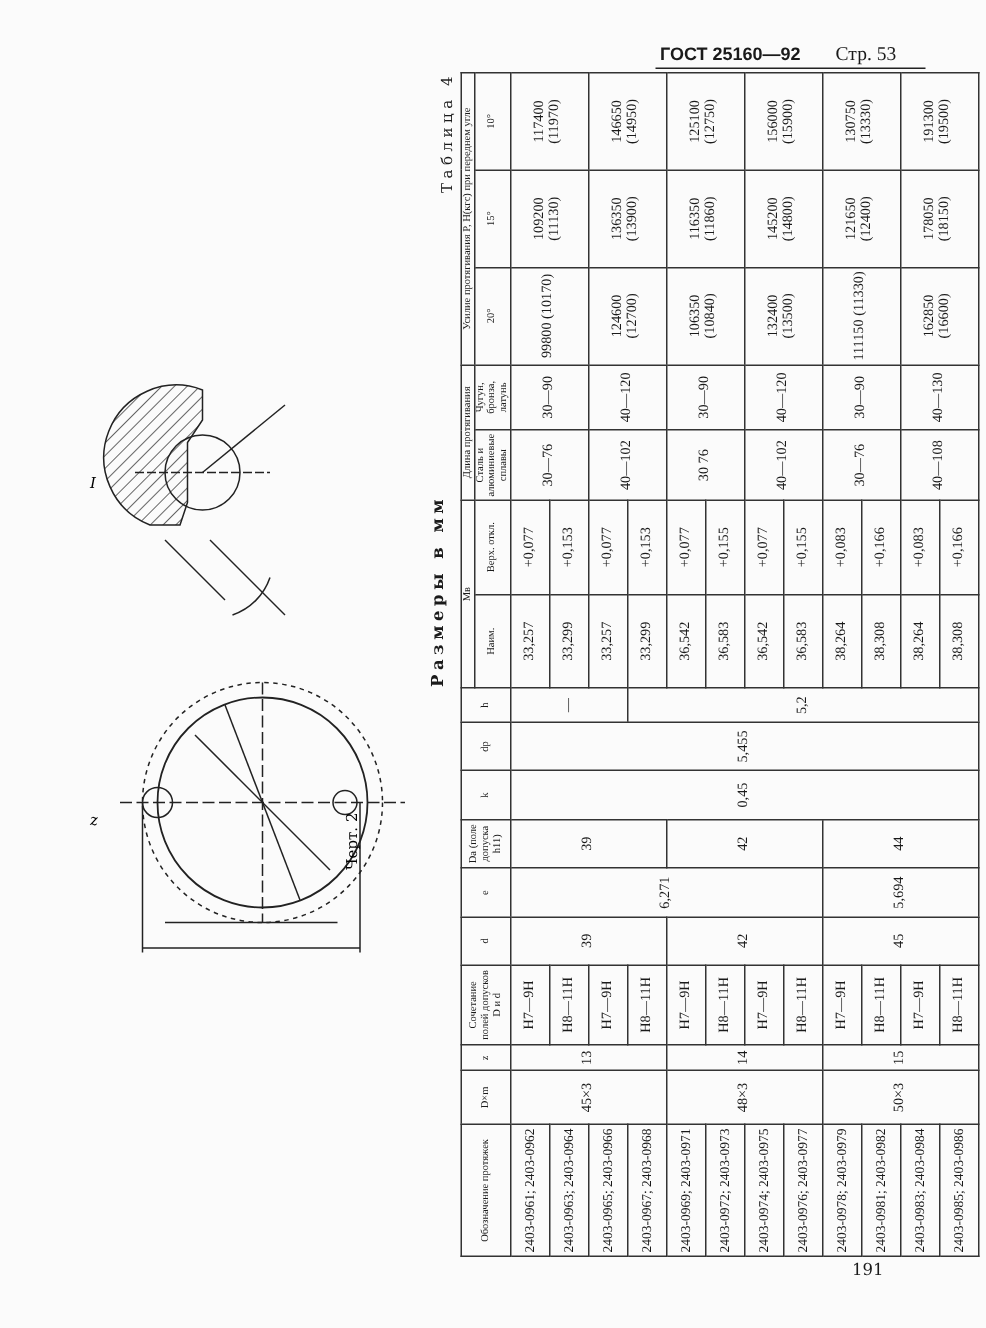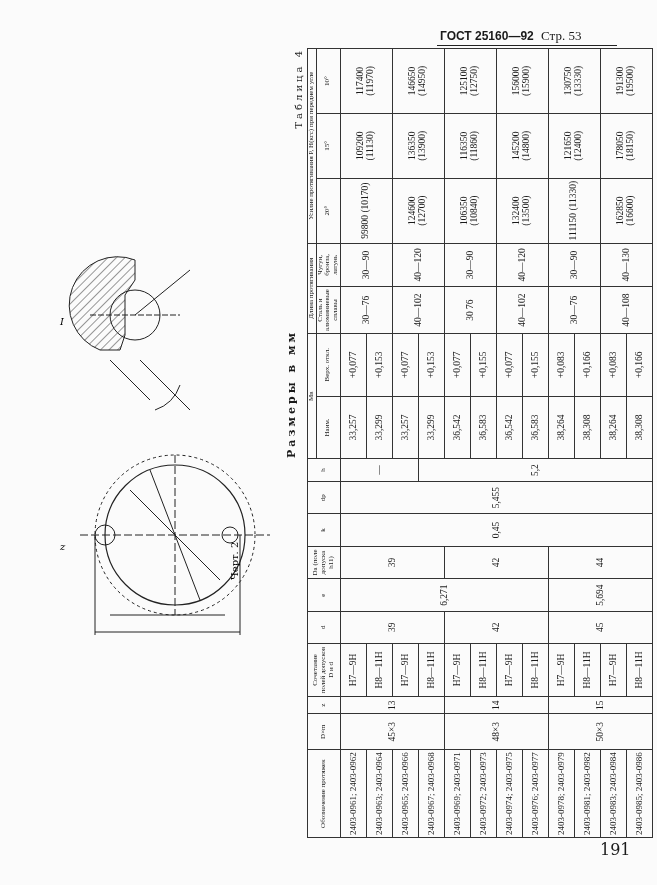--- a/index.html
+++ b/index.html
@@ -1,20 +1,20 @@
 <!DOCTYPE html>
 <html><head>
 <meta charset="utf-8">
 <style>
   html,body{margin:0;padding:0;background:#fbfbfb;}
   body{width:657px;height:885px;position:relative;overflow:hidden;font-family:"DejaVu Serif","Liberation Serif",serif;color:#1a1a1a;}
   .hdr{position:absolute;left:440px;top:28px;font-size:12px;font-weight:bold;font-family:"Liberation Sans",sans-serif;white-space:nowrap;}
-  .hdr .pg{font-weight:normal;margin-left:4px;font-family:"Liberation Serif",serif;font-size:13px;}
+  .hdr .pg{font-weight:normal;margin-left:20px;font-family:"Liberation Serif",serif;font-size:13px;}
   .hdr-line{position:absolute;left:437px;top:45px;width:180px;height:0;border-top:1.5px solid #222;}
-  .footer{position:absolute;left:600px;top:840px;font-size:16px;}
+  .footer{position:absolute;left:568px;top:840px;font-size:11px;}
   .drawings{position:absolute;left:40px;top:240px;width:230px;height:400px;}
   
   .rot{position:absolute;left:285px;top:838px;width:790px;height:330px;transform-origin:0 0;transform:rotate(-90deg);}
   .cap-tab{position:absolute;right:0;top:8px;font-size:10px;letter-spacing:3px;}
   .cap-size{position:absolute;left:380px;top:0px;font-size:11px;font-weight:bold;letter-spacing:3px;}
   table{position:absolute;left:0;top:22px;border-collapse:collapse;font-size:9.5px;font-family:"Liberation Serif",serif;}
   th,td{border:1px solid #333;padding:0 2px;text-align:center;vertical-align:middle;}
   th{font-weight:normal;font-size:7px;line-height:1.1;}
   td{height:25px;}
   .code{white-space:nowrap;font-size:9px;}

